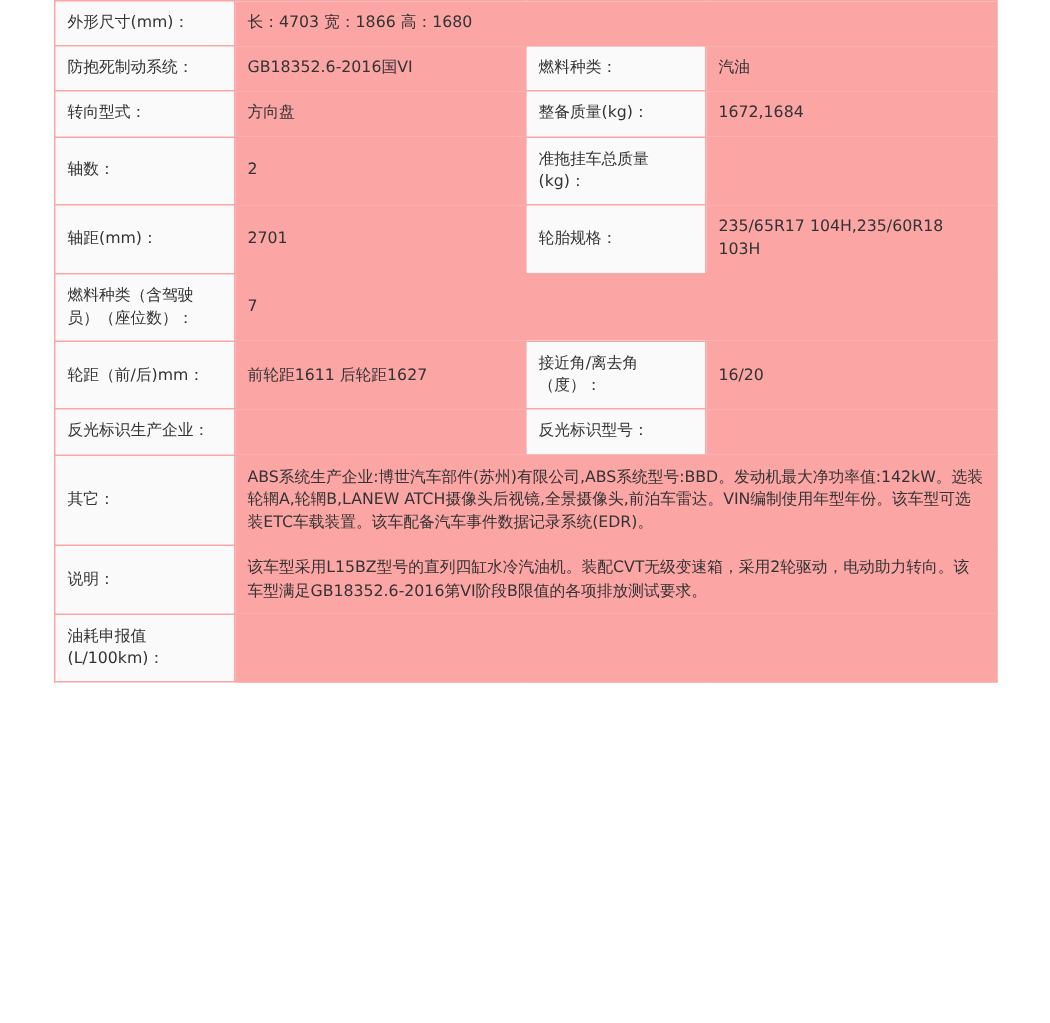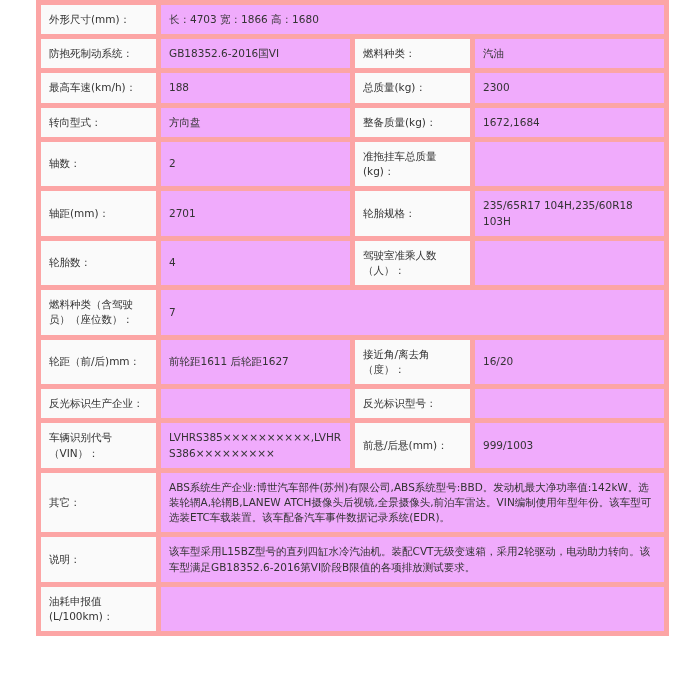--- a/index.html
+++ b/index.html
@@ -19,35 +19,35 @@
     width: 700px;
     box-sizing: border-box;
     padding: 0 36px;
   }
   table {
     border-collapse: collapse;
     width: 628px;
     table-layout: fixed;
   }
   td, th {
-    border: 5px solid #fca5a5;
+    border: 1px solid #fca5a5;
     padding: 7px 8px;
     vertical-align: middle;
     line-height: 1.45;
     font-weight: normal;
     text-align: left;
     word-wrap: break-word;
     overflow-wrap: break-word;
   }
   td.label {
     background: #fafafa;
     color: #333;
   }
   td.value {
-    background: #f0abfc;
+    background: #fca5a5;
     color: #333;
   }
   
   table.spec col.c1 { width: 120px; }
   table.spec col.c2 { width: 194px; }
   table.spec col.c3 { width: 120px; }
   table.spec col.c4 { width: 194px; }
 </style>
 </head>
 <body>
@@ -69,26 +69,20 @@
       </tr>
 
 
       <tr>
         <td class="label">防抱死制动系统：</td>
         <td class="value">GB18352.6-2016国VI</td>
         <td class="label">燃料种类：</td>
         <td class="value">汽油</td>
       </tr>
 
-      <tr>
-        <td class="label">最高车速(km/h)：</td>
-        <td class="value">188</td>
-        <td class="label">总质量(kg)：</td>
-        <td class="value">2300</td>
-      </tr>
 
 
       <tr>
         <td class="label">转向型式：</td>
         <td class="value">方向盘</td>
         <td class="label">整备质量(kg)：</td>
         <td class="value">1672,1684</td>
       </tr>
 
       <tr>
@@ -99,26 +93,20 @@
       </tr>
 
       <tr>
         <td class="label">轴距(mm)：</td>
         <td class="value">2701</td>
         <td class="label">轮胎规格：</td>
         <td class="value">235/65R17 104H,235/60R18 103H</td>
       </tr>
 
 
-      <tr>
-        <td class="label">轮胎数：</td>
-        <td class="value">4</td>
-        <td class="label">驾驶室准乘人数（人）：</td>
-        <td class="value"></td>
-      </tr>
 
       <tr>
         <td class="label">燃料种类（含驾驶员）（座位数）：</td>
         <td class="value" colspan="3">7</td>
       </tr>
 
       <tr>
         <td class="label">轮距（前/后)mm：</td>
         <td class="value">前轮距1611 后轮距1627</td>
         <td class="label">接近角/离去角（度）：</td>
@@ -126,26 +114,20 @@
       </tr>
 
       <tr>
         <td class="label">反光标识生产企业：</td>
         <td class="value"></td>
         <td class="label">反光标识型号：</td>
         <td class="value"></td>
       </tr>
 
 
-      <tr>
-        <td class="label">车辆识别代号（VIN）：</td>
-        <td class="value">LVHRS385××××××××××,LVHRS386×××××××××</td>
-        <td class="label">前悬/后悬(mm)：</td>
-        <td class="value">999/1003</td>
-      </tr>
 
       <tr>
         <td class="label">其它：</td>
         <td class="value" colspan="3">ABS系统生产企业:博世汽车部件(苏州)有限公司,ABS系统型号:BBD。发动机最大净功率值:142kW。选装轮辋A,轮辋B,LANEW ATCH摄像头后视镜,全景摄像头,前泊车雷达。VIN编制使用年型年份。该车型可选装ETC车载装置。该车配备汽车事件数据记录系统(EDR)。</td>
       </tr>
 
       <tr>
         <td class="label">说明：</td>
         <td class="value" colspan="3">该车型采用L15BZ型号的直列四缸水冷汽油机。装配CVT无级变速箱，采用2轮驱动，电动助力转向。该车型满足GB18352.6-2016第VI阶段B限值的各项排放测试要求。</td>
       </tr>

